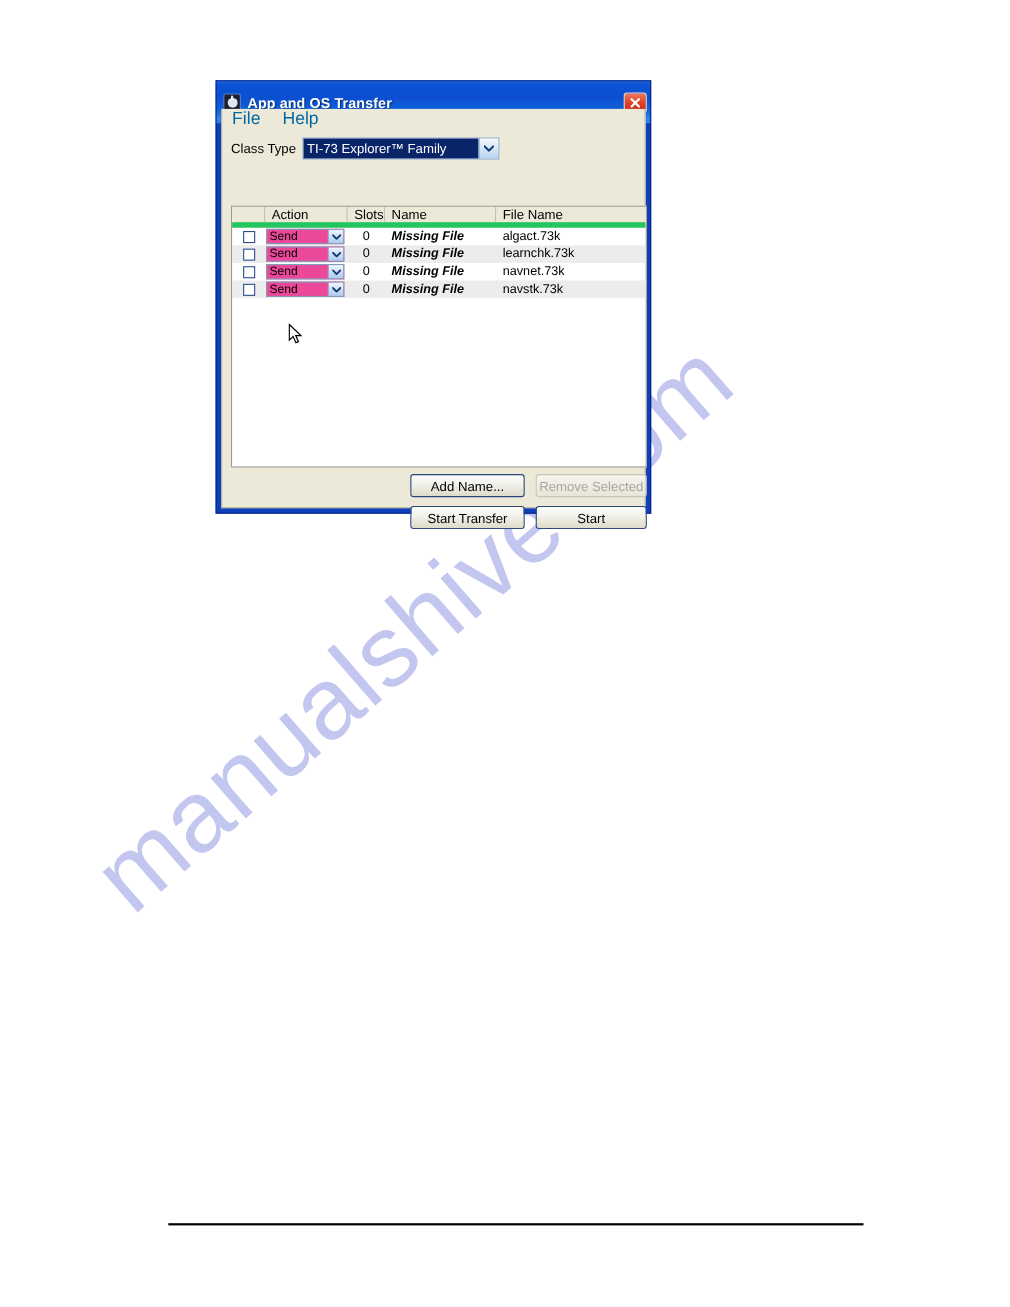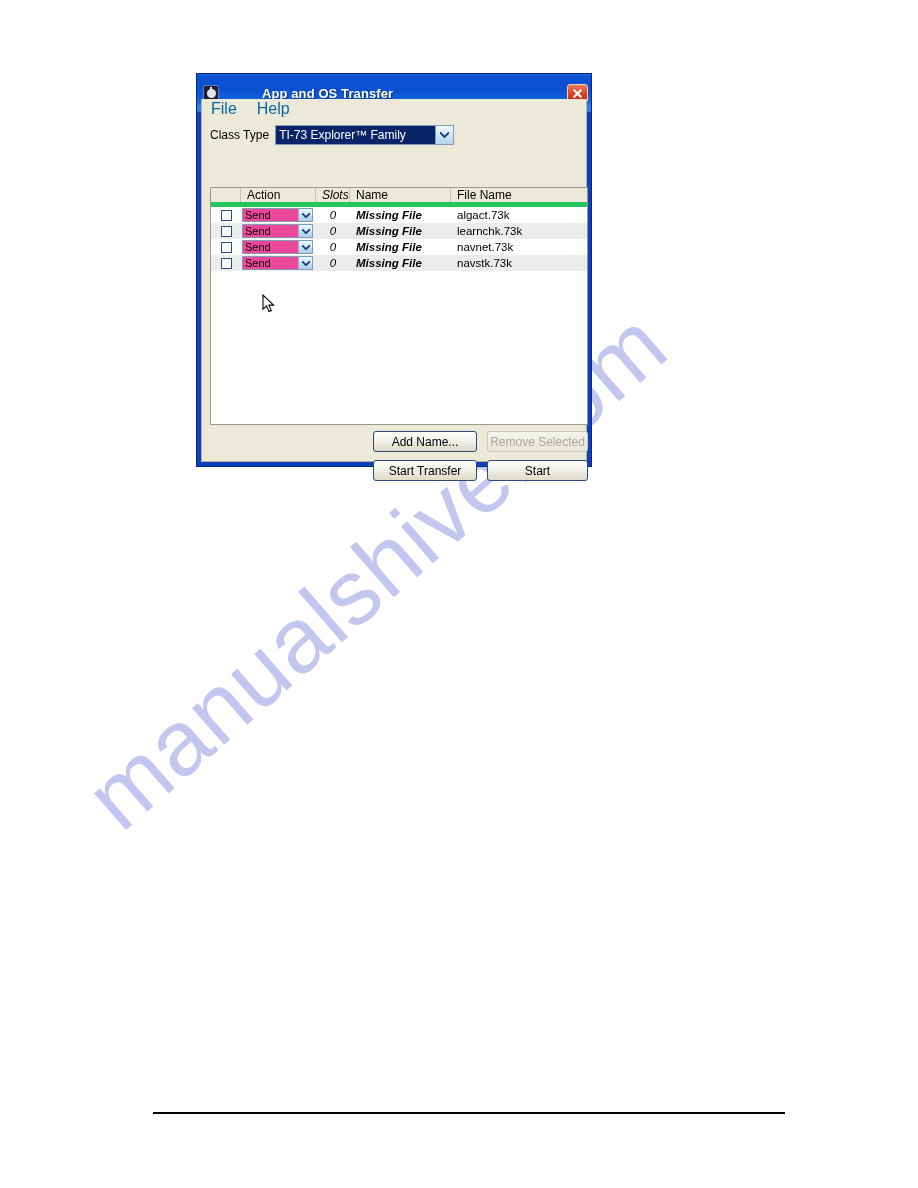--- a/index.html
+++ b/index.html
@@ -63,21 +63,20 @@
   }
 
   .titlebar {
     height: 38px;
     background: linear-gradient(to bottom,
         #1f63d6 0%, #0b52d4 8%, #0b4fd0 40%, #1165dd 72%, #2d86ec 88%, #2f7ae0 100%);
     display: flex;
     align-items: center;
     padding: 0 3px 0 6px;
     box-sizing: border-box;
-    gap: 37px;
   }
   .app-icon {
     width: 16px;
     height: 16px;
     background: #1b1f2e;
     border: 1px solid #5d7fc7;
     border-radius: 2px;
     box-sizing: border-box;
     display: flex;
     align-items: center;
@@ -223,21 +222,21 @@
     border-right: 1px solid #c4c2b4;
     box-sizing: border-box;
     white-space: nowrap;
     overflow: hidden;
     cursor: default;
   }
   .lv-header .hcell:last-child { border-right: none; }
 
   .col-check  { width: 30px;  flex: 0 0 30px; }
   .col-action { width: 75px;  flex: 0 0 75px; }
-  .col-slots  { width: 34px;  flex: 0 0 34px; font-style: italic; }
+  .col-slots  { width: 34px;  flex: 0 0 34px; }
   .col-name   { width: 101px; flex: 0 0 101px; }
   .col-file   { flex: 1 1 auto; }
 
   .lv-row {
     display: flex;
     height: 16px;
     font-size: 11.5px;
     color: #000000;
     align-items: center;
     box-sizing: border-box;

